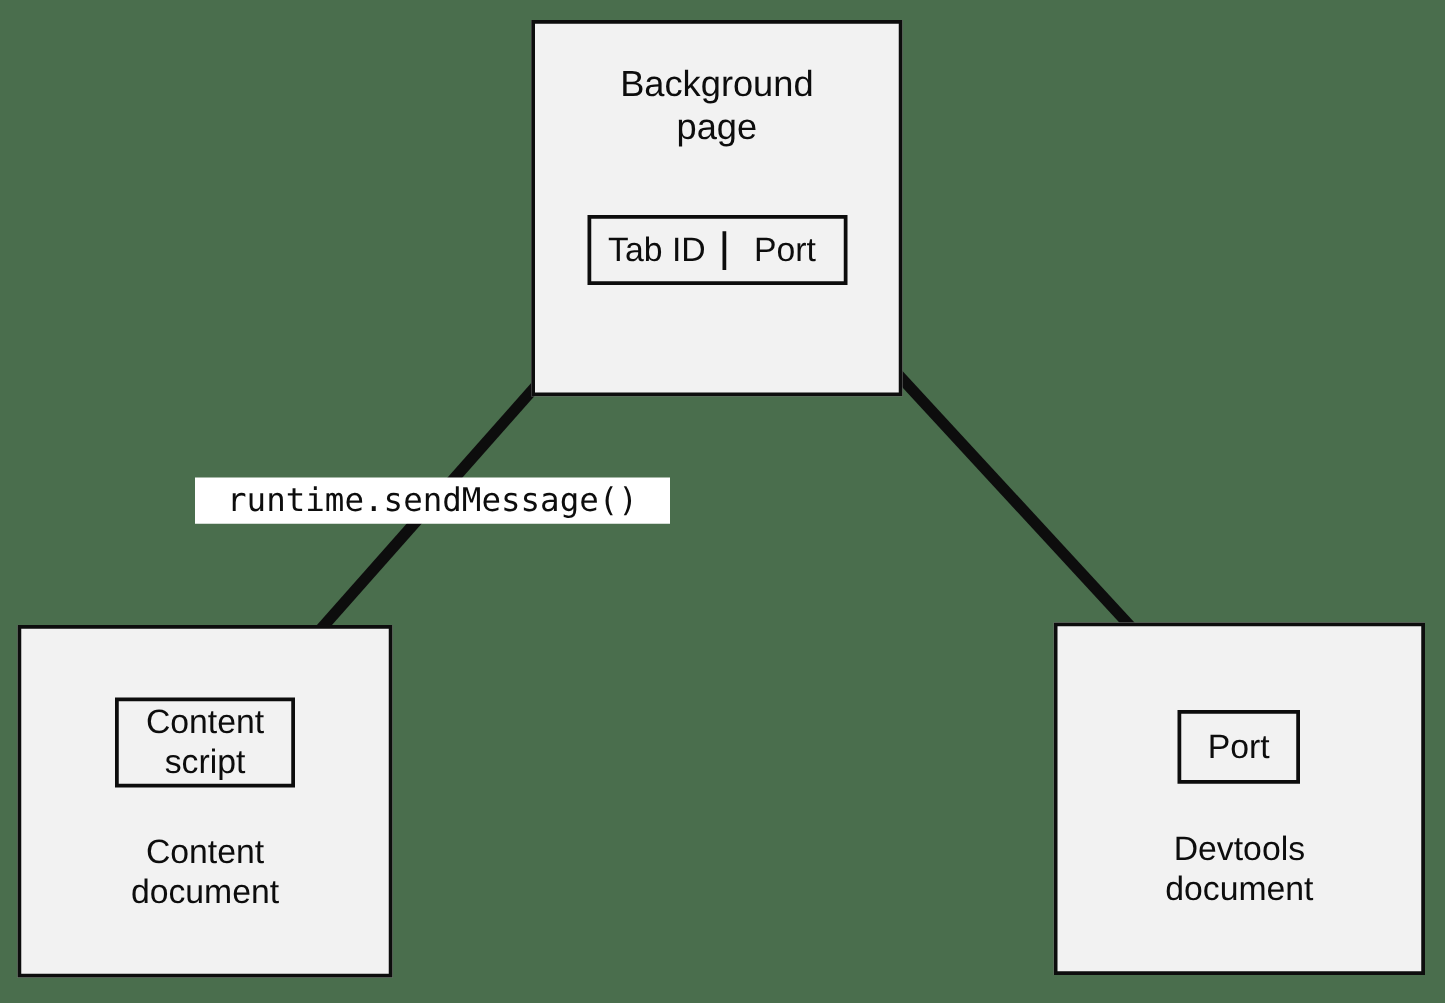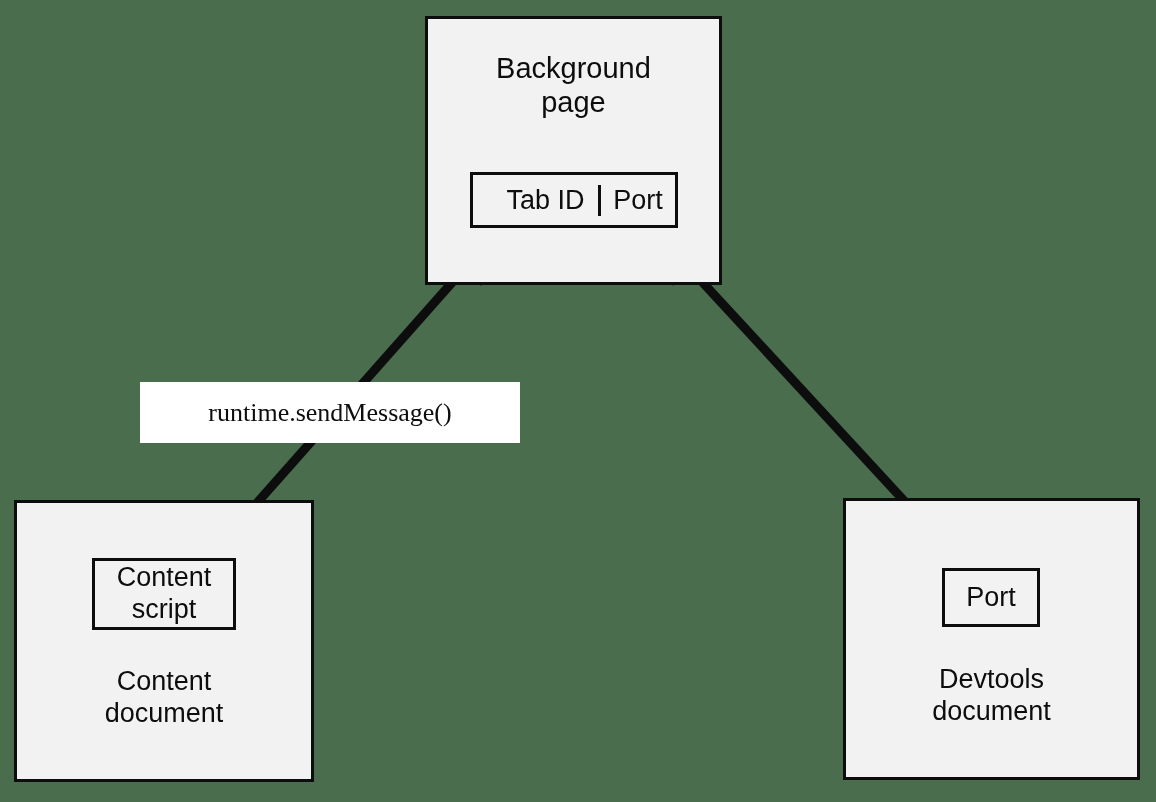--- a/index.html
+++ b/index.html
@@ -51,21 +51,21 @@
     text-align: center;
     line-height: 1.18;
     white-space: pre-line;
   }
 
   
   #background-page-box {
     left: 425px;
     top: 16px;
     width: 297px;
-    height: 269px;
+    height: 301px;
   }
   #background-page-title {
     margin-top: 32px;
     font-size: 29px;
   }
 
   
   #port-table {
     left: 470px;
     top: 172px;
@@ -79,21 +79,20 @@
     display: flex;
     align-items: center;
     justify-content: center;
     color: #0d0d0d;
     font-size: 27px;
     box-sizing: border-box;
   }
   #port-table-cell-tabid {
     width: 108px;
     border-right: 3px solid #0d0d0d;
-    margin-left: 20px;
   }
   #port-table-cell-port {
     flex: 1;
   }
 
   
   #content-document-box {
     left: 14px;
     top: 500px;
     width: 300px;
@@ -152,25 +151,24 @@
     color: #0d0d0d;
     font-family: "DejaVu Sans Mono", "Liberation Mono", monospace;
     font-size: 26px;
     display: flex;
     align-items: center;
     justify-content: center;
     letter-spacing: 0px;
     box-sizing: border-box;
   }
   #edge-label-sendmessage {
-    left: 140px;
+    left: 156px;
     top: 382px;
     width: 380px;
-    height: 61px;
-    font-family: Liberation Serif, serif;
+    height: 37px;
   }
   #edge-label-postmessage {
     left: 652px;
     top: 382px;
     width: 334px;
     height: 51px;
   }
 </style>
 </head>
 <body>

